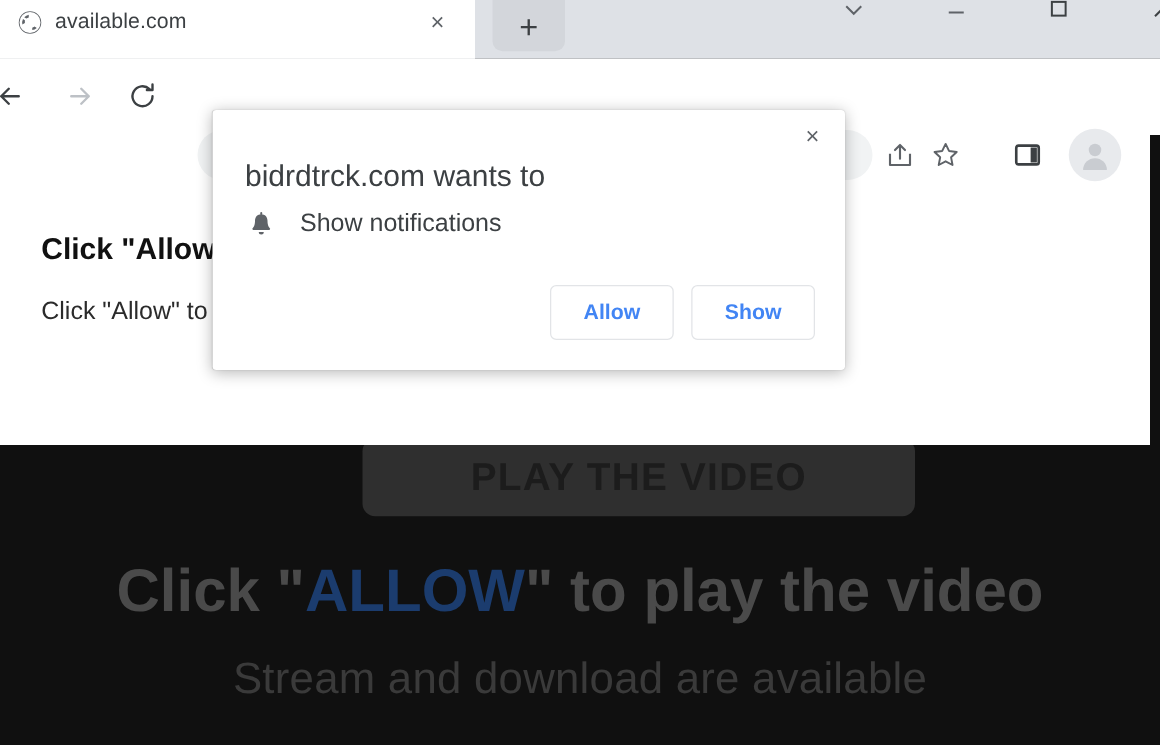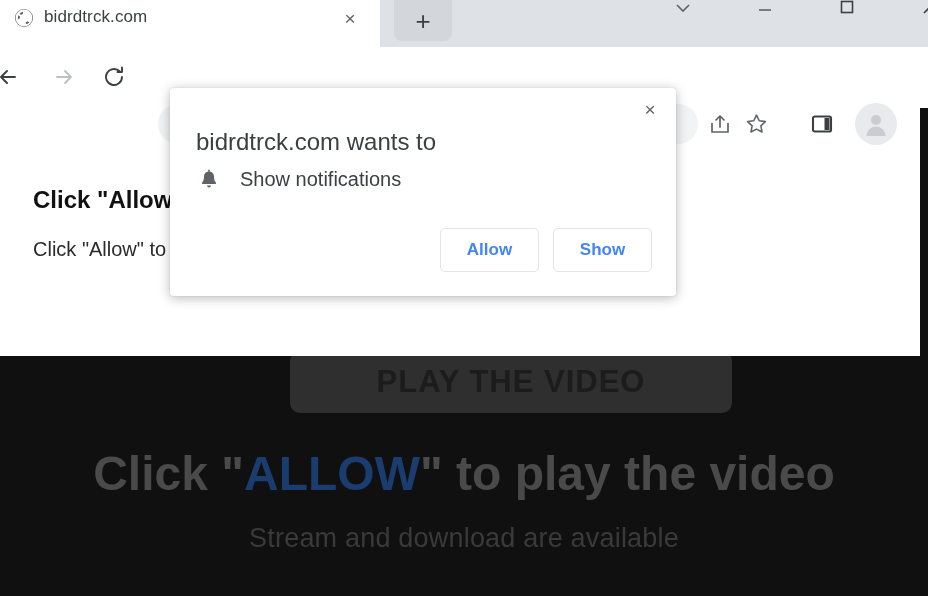--- a/index.html
+++ b/index.html
@@ -217,21 +217,21 @@
     color: #4a4a4a;
     letter-spacing: 0px;
     line-height: 1.1;
     white-space: nowrap;
   }
   .hero-title .allow {
     color: #1b3c6e;
   }
   .hero-sub {
     margin-top: 22px;
-    font-size: 27px;
+    font-size: 35px;
     color: #3a3a3a;
     letter-spacing: 0.2px;
   }
 
   
   .white-panel {
     position: absolute;
     left: 0;
     top: 0px;
     width: 920px;
@@ -358,21 +358,21 @@
 
   <div class="tabstrip">
 
     <div class="tab">
       <span class="favicon">
         <svg width="20" height="20" viewBox="0 0 20 20">
           <circle cx="10" cy="10" r="9" fill="#5f6368"></circle>
           <path d="M10 1.6a8.4 8.4 0 0 0 0 16.8 8.4 8.4 0 0 0 0-16.8zm-1 2.2v2.1l-2 .9-1.6-1a6.6 6.6 0 0 1 3.6-2zM4.4 7.2l1.5 1v2.1l-2 1.2a6.6 6.6 0 0 1 .5-4.3zm7.4 8.9v-1.9l1.9-1 1.7 1.2a6.6 6.6 0 0 1-3.6 1.7z" fill="#ffffff"></path>
         </svg>
       </span>
-      <span class="tab-title">bidrdtrck.com</span>
+      <span class="tab-title">available.com</span>
       <span class="tab-close">×</span>
     </div>
 
     <div class="newtab">+</div>
 
     <div class="winctl" style="left:660px;">
       <svg width="16" height="14" viewBox="0 0 16 14">
           <path d="M2 3l6 6 6-6" stroke="#5f6368" stroke-width="1.6" fill="none"></path>
         </svg>
     </div>

